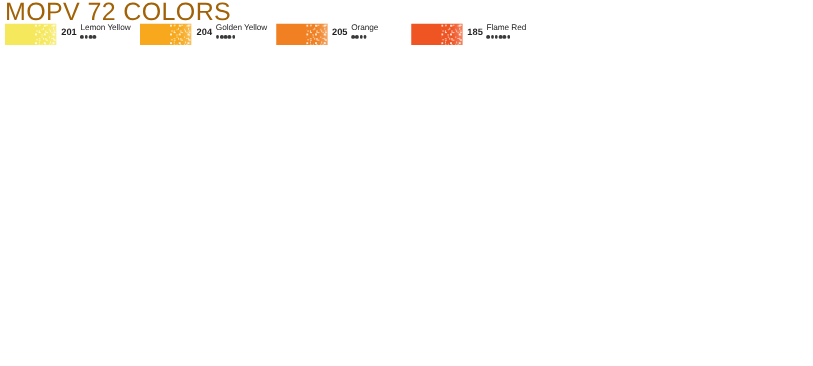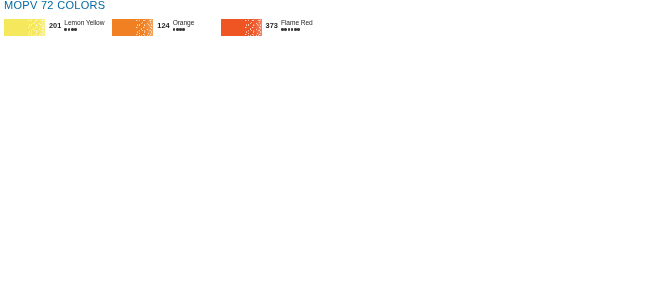--- a/index.html
+++ b/index.html
@@ -8,22 +8,22 @@
     width:650px;height:293px;
     background:#ffffff;
     font-family:"Liberation Sans", sans-serif;
     overflow:hidden;
     color:#231f20;
   }
   #page{position:relative;width:650px;height:293px;}
 
   #title{
     position:absolute;left:4px;top:-1px;
-    font-size:11px;letter-spacing:.3px;
-    color:#0369a1;font-weight:400;
+    font-size:20px;letter-spacing:.3px;
+    color:#a16207;font-weight:400;
     white-space:nowrap;
   }
 
   #grid{
     position:absolute;left:0;top:18px;
     width:566px;height:275px;
     display:grid;
     grid-template-columns:repeat(6,108.3px);
     grid-auto-rows:22.9px;
     grid-auto-flow:column;
@@ -124,44 +124,63 @@
             <div class="dots">
               <span class="dot"></span>
               <span class="dot"></span>
               <span class="dot"></span>
               <span class="dot"></span>
             </div>
           </div>
         </div>
       </div>
       <div class="cell">
+        <div class="swatch" style="background: rgb(247, 168, 28);">
+          <div class="tex"></div>
+          <div class="fade"></div>
+        </div>
+        <div class="info">
+          <div class="num">204</div>
+          <div class="txt">
+            <div class="name">Golden Yellow</div>
+            <div class="dots">
+              <span class="dot"></span>
+              <span class="dot"></span>
+              <span class="dot"></span>
+              <span class="dot"></span>
+              <span class="dot"></span>
+            </div>
+          </div>
+        </div>
+      </div>
+      <div class="cell">
         <div class="swatch" style="background: rgb(240, 128, 34);">
           <div class="tex"></div>
           <div class="fade"></div>
         </div>
         <div class="info">
-          <div class="num">124</div>
+          <div class="num">205</div>
           <div class="txt">
             <div class="name">Orange</div>
             <div class="dots">
               <span class="dot"></span>
               <span class="dot"></span>
               <span class="dot"></span>
               <span class="dot"></span>
             </div>
           </div>
         </div>
       </div>
       <div class="cell">
         <div class="swatch" style="background: rgb(239, 84, 35);">
           <div class="tex"></div>
           <div class="fade"></div>
         </div>
         <div class="info">
-          <div class="num">373</div>
+          <div class="num">185</div>
           <div class="txt">
             <div class="name">Flame Red</div>
             <div class="dots">
               <span class="dot"></span>
               <span class="dot"></span>
               <span class="dot"></span>
               <span class="dot"></span>
               <span class="dot"></span>
               <span class="dot"></span>
             </div>

